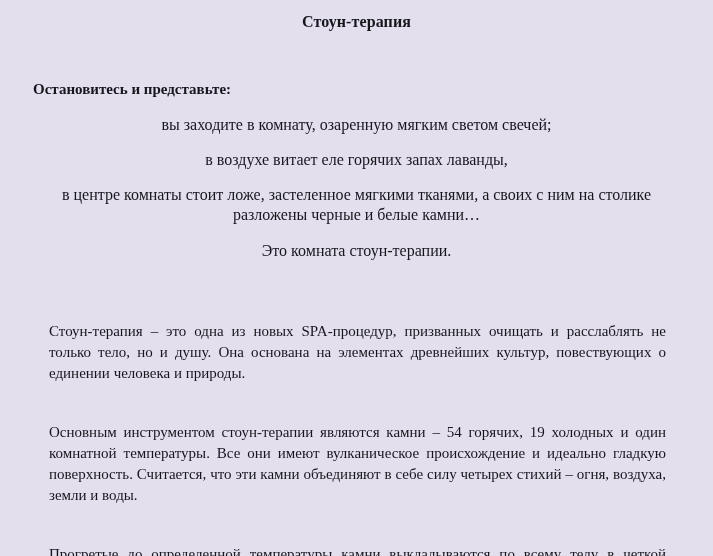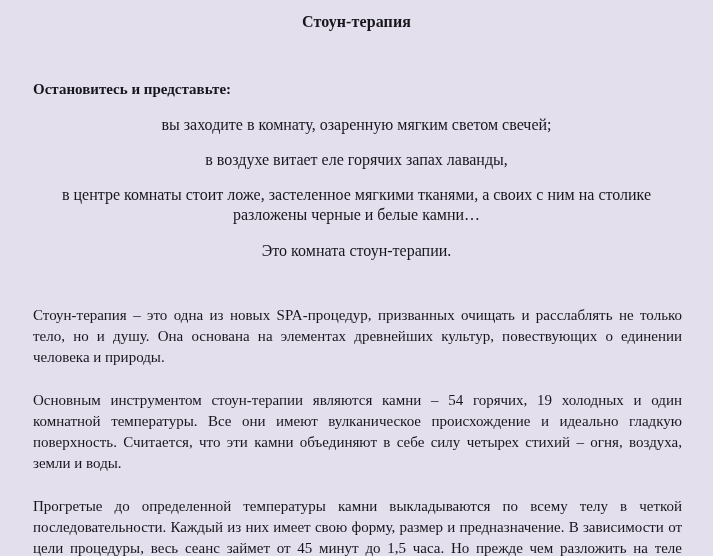--- a/index.html
+++ b/index.html
@@ -55,21 +55,21 @@
     line-height: 20px;
   }
   .body-block {
     padding: 0 31px 0 33px;
   }
   .body-para {
     text-align: justify;
     text-justify: inter-word;
     font-size: 15px;
     line-height: 21px;
-    margin: 0;
+    margin: 16px;
     padding-top: 22px;
   }
   .body-para.first {
     padding-top: 45px;
   }
 </style>
 </head>
 <body>
 
 <div class="page">

